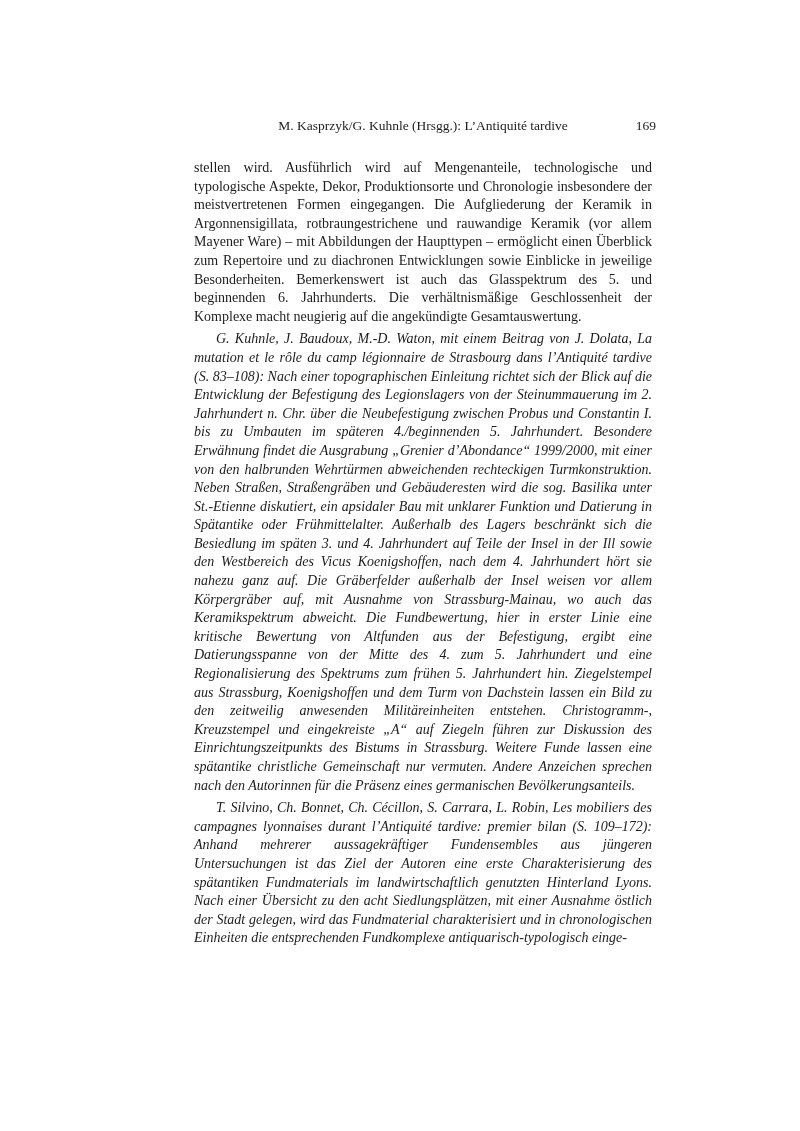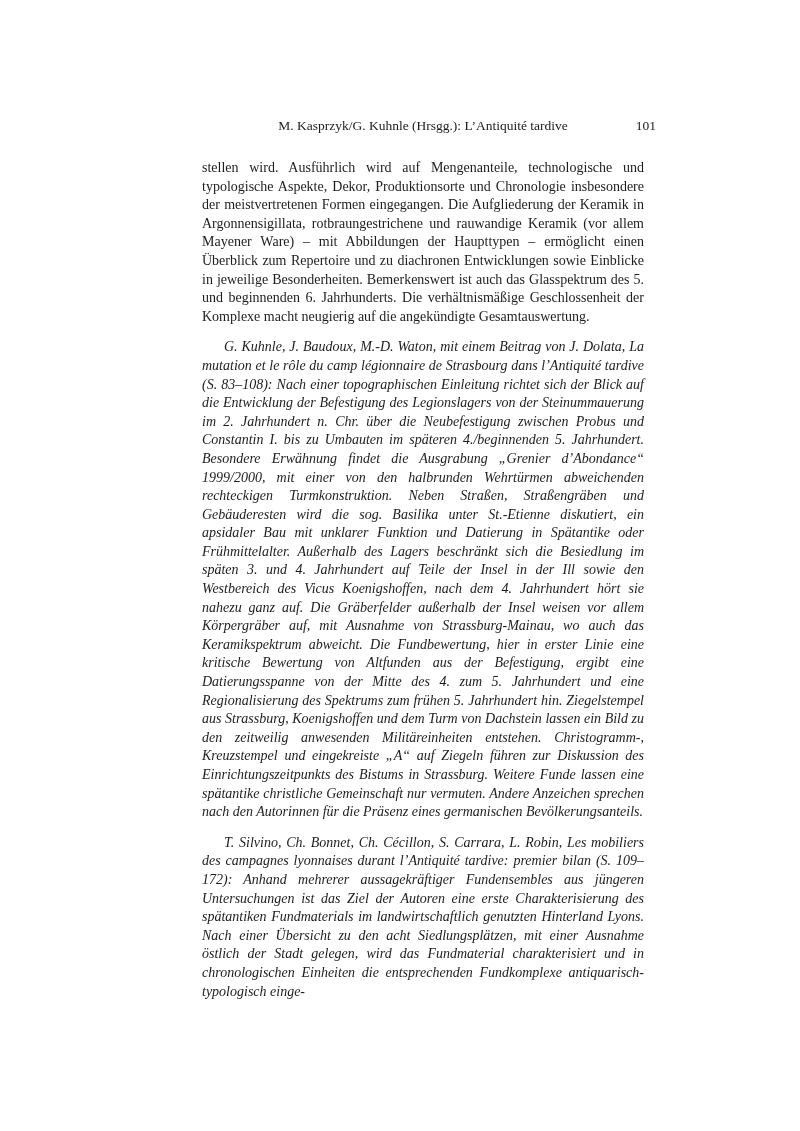--- a/index.html
+++ b/index.html
@@ -38,37 +38,37 @@
     position: absolute;
     right: 0;
     top: 0;
   }
   .body-text {
     font-size: 14px;
     line-height: 18.6px;
     text-align: justify;
   }
   .body-text p {
-    margin: 12px;
+    margin: 4px;
     padding: 0;
   }
   .body-text p.indent {
     text-indent: 22px;
     font-style: italic;
   }
 </style>
 </head>
 <body>
 
 <div class="sheet">
   <div class="textcol">
 
     <div class="running-header">
       <span class="header-title">M. Kasprzyk/G. Kuhnle (Hrsgg.): L’Antiquité tardive</span>
-      <span class="page-number">101</span>
+      <span class="page-number">169</span>
     </div>
 
     <div class="body-text">
       <p>stellen wird. Ausführlich wird auf Mengenanteile, technologische und typologische Aspekte, Dekor, Produktionsorte und Chronologie insbesondere der meistvertretenen Formen eingegangen. Die Aufgliederung der Keramik in Argonnensigillata, rotbraungestrichene und rauwandige Keramik (vor allem Mayener Ware) – mit Abbildungen der Haupttypen – ermöglicht einen Überblick zum Repertoire und zu diachronen Entwicklungen sowie Einblicke in jeweilige Besonderheiten. Bemerkenswert ist auch das Glasspektrum des 5. und beginnenden 6. Jahrhunderts. Die verhältnismäßige Geschlossenheit der Komplexe macht neugierig auf die angekündigte Gesamtauswertung.</p>
       <p class="indent">G. Kuhnle, J. Baudoux, M.-D. Waton, mit einem Beitrag von J. Dolata, La mutation et le rôle du camp légionnaire de Strasbourg dans l’Antiquité tardive (S. 83–108): Nach einer topographischen Einleitung richtet sich der Blick auf die Entwicklung der Befestigung des Legionslagers von der Steinummauerung im 2. Jahrhundert n. Chr. über die Neubefestigung zwischen Probus und Constantin I. bis zu Umbauten im späteren 4./beginnenden 5. Jahrhundert. Besondere Erwähnung findet die Ausgrabung „Grenier d’Abondance“ 1999/2000, mit einer von den halbrunden Wehrtürmen abweichenden rechteckigen Turmkonstruktion. Neben Straßen, Straßengräben und Gebäuderesten wird die sog. Basilika unter St.-Etienne diskutiert, ein apsidaler Bau mit unklarer Funktion und Datierung in Spätantike oder Frühmittelalter. Außerhalb des Lagers beschränkt sich die Besiedlung im späten 3. und 4. Jahrhundert auf Teile der Insel in der Ill sowie den Westbereich des Vicus Koenigshoffen, nach dem 4. Jahrhundert hört sie nahezu ganz auf. Die Gräberfelder außerhalb der Insel weisen vor allem Körpergräber auf, mit Ausnahme von Strassburg-Mainau, wo auch das Keramikspektrum abweicht. Die Fundbewertung, hier in erster Linie eine kritische Bewertung von Altfunden aus der Befestigung, ergibt eine Datierungsspanne von der Mitte des 4. zum 5. Jahrhundert und eine Regionalisierung des Spektrums zum frühen 5. Jahrhundert hin. Ziegelstempel aus Strassburg, Koenigshoffen und dem Turm von Dachstein lassen ein Bild zu den zeitweilig anwesenden Militäreinheiten entstehen. Christogramm-, Kreuzstempel und eingekreiste „A“ auf Ziegeln führen zur Diskussion des Einrichtungszeitpunkts des Bistums in Strassburg. Weitere Funde lassen eine spätantike christliche Gemeinschaft nur vermuten. Andere Anzeichen sprechen nach den Autorinnen für die Präsenz eines germanischen Bevölkerungsanteils.</p>
       <p class="indent">T. Silvino, Ch. Bonnet, Ch. Cécillon, S. Carrara, L. Robin, Les mobiliers des campagnes lyonnaises durant l’Antiquité tardive: premier bilan (S. 109–172): Anhand mehrerer aussagekräftiger Fundensembles aus jüngeren Untersuchungen ist das Ziel der Autoren eine erste Charakterisierung des spätantiken Fundmaterials im landwirtschaftlich genutzten Hinterland Lyons. Nach einer Übersicht zu den acht Siedlungsplätzen, mit einer Ausnahme östlich der Stadt gelegen, wird das Fundmaterial charakterisiert und in chronologischen Einheiten die entsprechenden Fundkomplexe antiquarisch-typologisch einge-</p>
     </div>
 
   </div>
 </div>

